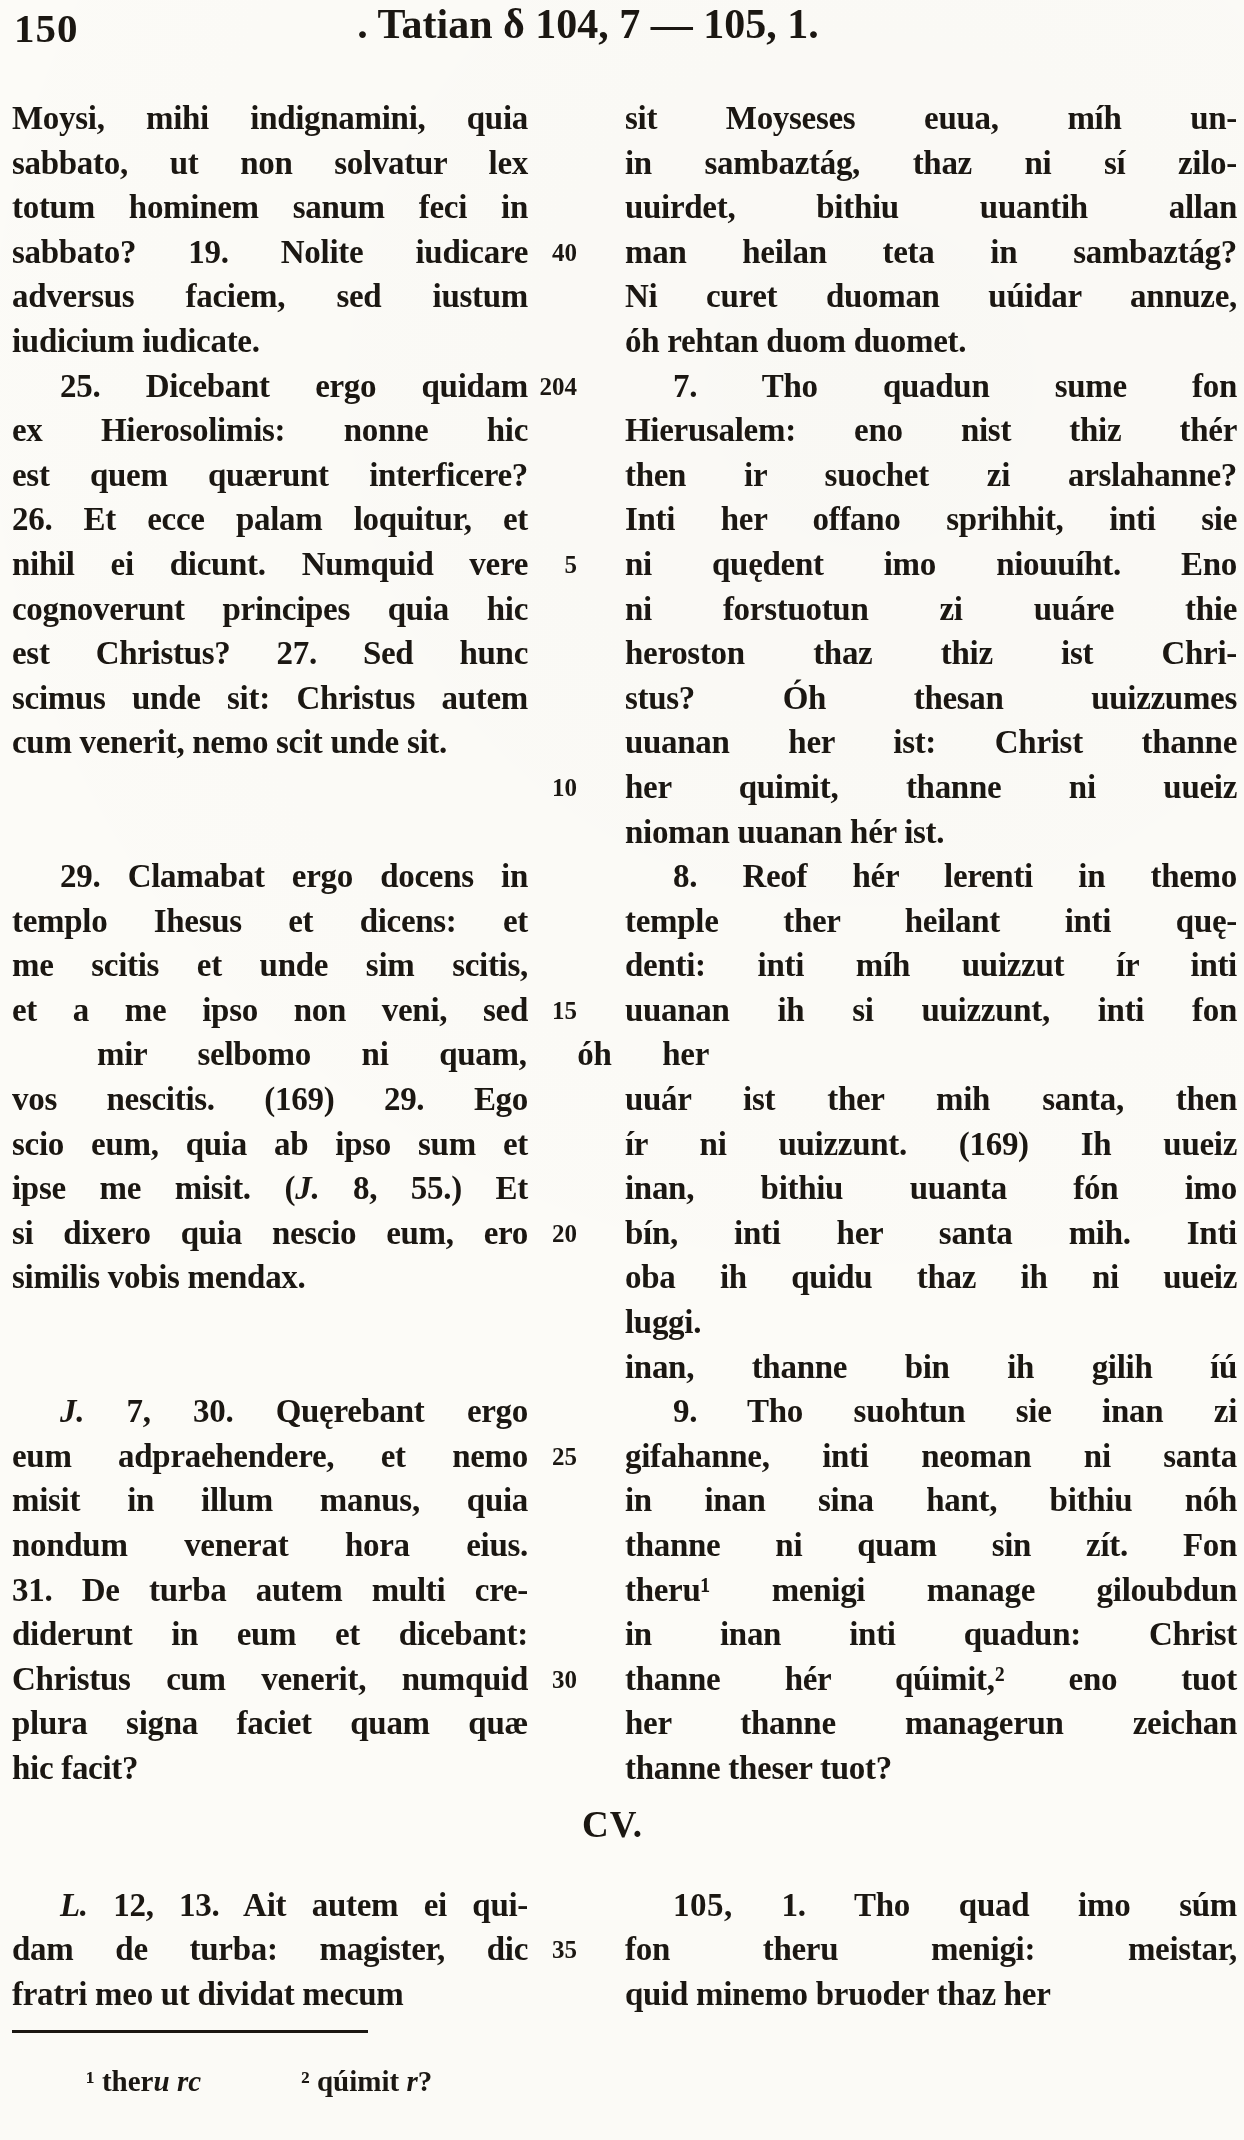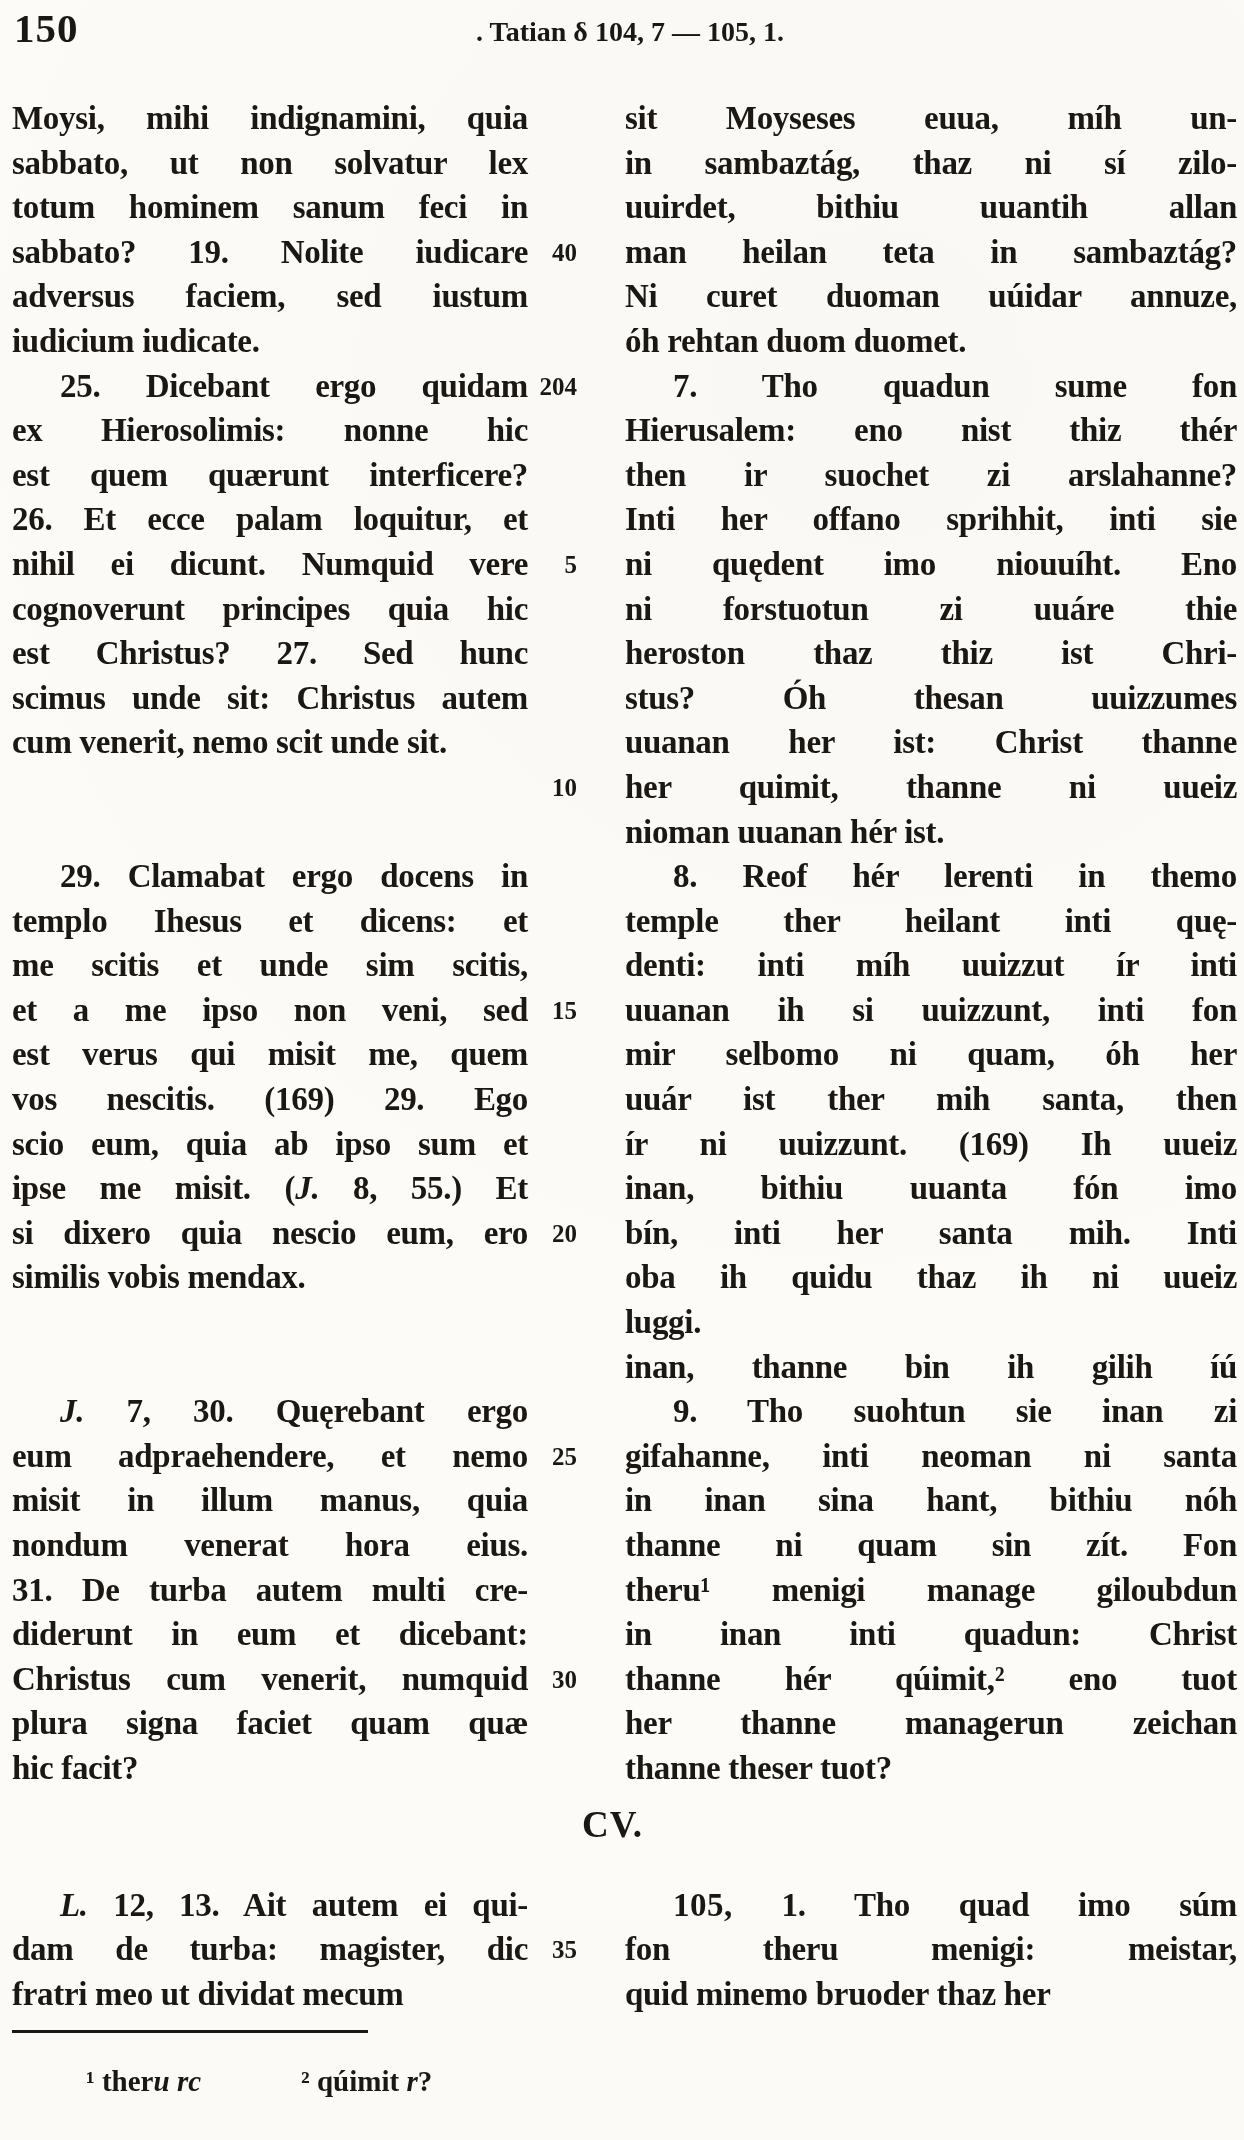--- a/index.html
+++ b/index.html
@@ -18,23 +18,23 @@
     font-family:"Liberation Serif","DejaVu Serif",serif;
     font-weight:700;
     -webkit-font-smoothing:antialiased;
   }
   .running-header { position:relative; height:62px; }
   .pagenum {
     position:absolute; left:14px; top:8px;
     font-size:41px; line-height:1; letter-spacing:1px;
   }
   .rtitle {
-    position:absolute; left:588px; top:16px;
+    position:absolute; left:588px; top:0;
     transform:translateX(-50%);
-    font-size:28px; white-space:nowrap;margin-left:42px;
+    font-size:42px; white-space:nowrap;
   }
   .rows { margin-top:34px; }
   .row { display:flex; height:44.6px; }
   .lcell {
     width:516px; margin-left:12px;
     font-size:33px; line-height:44.6px;
     letter-spacing:-0.3px;
   }
   .gut {
     width:97px; box-sizing:border-box; padding-right:48px;
@@ -176,21 +176,20 @@
         <div class="lcell j"><span>me scitis et unde sim scitis,</span></div>
         <div class="gut"></div>
         <div class="rcell j"><span>denti: inti míh uuizzut ír inti</span></div>
       </div>
       <div class="row">
         <div class="lcell j"><span>et a me ipso non veni, sed</span></div>
         <div class="gut">15</div>
         <div class="rcell j"><span>uuanan ih si uuizzunt, inti fon</span></div>
       </div>
       <div class="row">
-        <div class="lcell j"><span>est verus qui misit me, quem</span></div>
         <div class="gut"></div>
         <div class="rcell j"><span>mir selbomo ni quam, óh her</span></div>
       </div>
       <div class="row">
         <div class="lcell j"><span>vos nescitis. (169) 29. Ego</span></div>
         <div class="gut"></div>
         <div class="rcell j"><span>uuár ist ther mih santa, then</span></div>
       </div>
       <div class="row">
         <div class="lcell j"><span>scio eum, quia ab ipso sum et</span></div>

